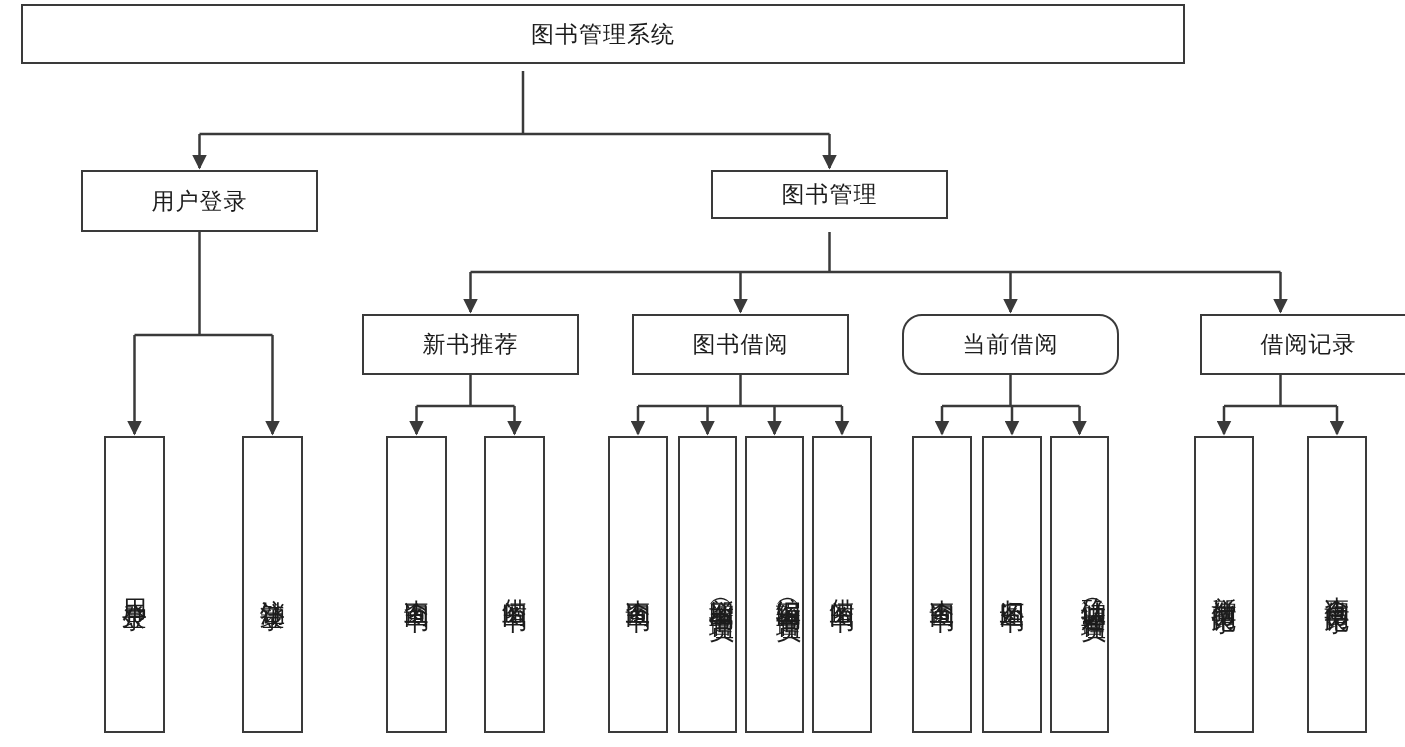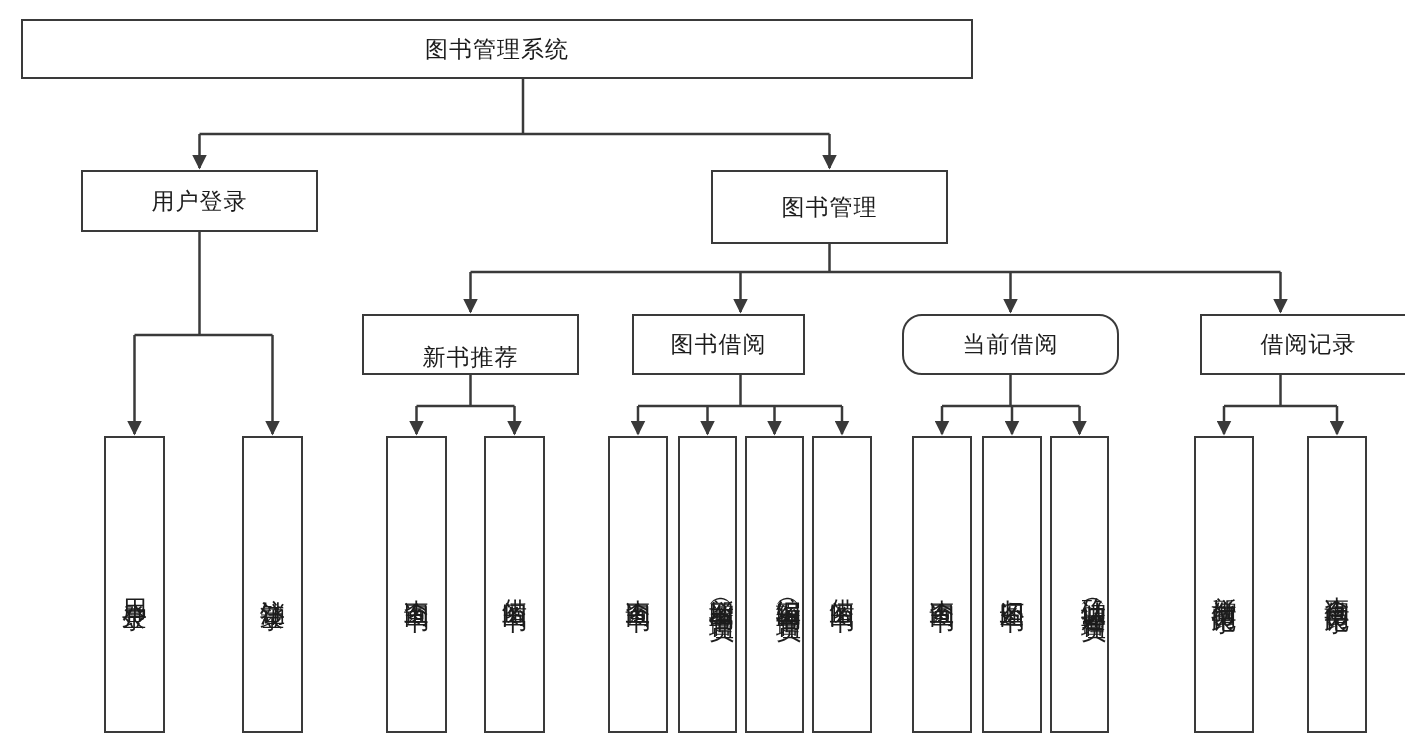--- a/index.html
+++ b/index.html
@@ -103,33 +103,33 @@
         <path d="M 1012 406 L 1012 434" marker-end="url(#arrow)"></path>
         <path d="M 1079.5 406 L 1079.5 434" marker-end="url(#arrow)"></path>
         <path d="M 1280.5 375 L 1280.5 406"></path>
         <path d="M 1224 406 L 1337 406"></path>
         <path d="M 1224 406 L 1224 434" marker-end="url(#arrow)"></path>
         <path d="M 1337 406 L 1337 434" marker-end="url(#arrow)"></path>
       </g>
   </svg>
 
   <div id="nodes">
-      <div class="node node-h" style="left: 21px; top: 19px; width: 952px; height: 60px;">
+      <div class="node node-h" style="left: 21px; top: 4px; width: 1164px; height: 60px;">
         <span>图书管理系统</span>
       </div>
       <div class="node node-h" style="left: 81px; top: 170px; width: 237px; height: 62px;">
         <span>用户登录</span>
       </div>
-      <div class="node node-h" style="left: 711px; top: 170px; width: 237px; height: 74px;">
+      <div class="node node-h" style="left: 711px; top: 170px; width: 237px; height: 49px;">
         <span>图书管理</span>
       </div>
-      <div class="node node-h" style="left: 362px; top: 314px; width: 217px; height: 61px; align-items: flex-end;">
+      <div class="node node-h" style="left: 362px; top: 314px; width: 217px; height: 61px;">
         <span>新书推荐</span>
       </div>
-      <div class="node node-h" style="left: 632px; top: 314px; width: 173px; height: 61px;">
+      <div class="node node-h" style="left: 632px; top: 314px; width: 217px; height: 61px;">
         <span>图书借阅</span>
       </div>
       <div class="node node-h" style="left: 902px; top: 314px; width: 217px; height: 61px; border-radius: 20px;">
         <span>当前借阅</span>
       </div>
       <div class="node node-h" style="left: 1172px; top: 314px; width: 217px; height: 61px; margin-left: 28px;">
         <span>借阅记录</span>
       </div>
       <div class="node node-v mid" style="left: 104px; top: 436px; width: 61px; height: 297px;">
         <span>用户登录</span>

